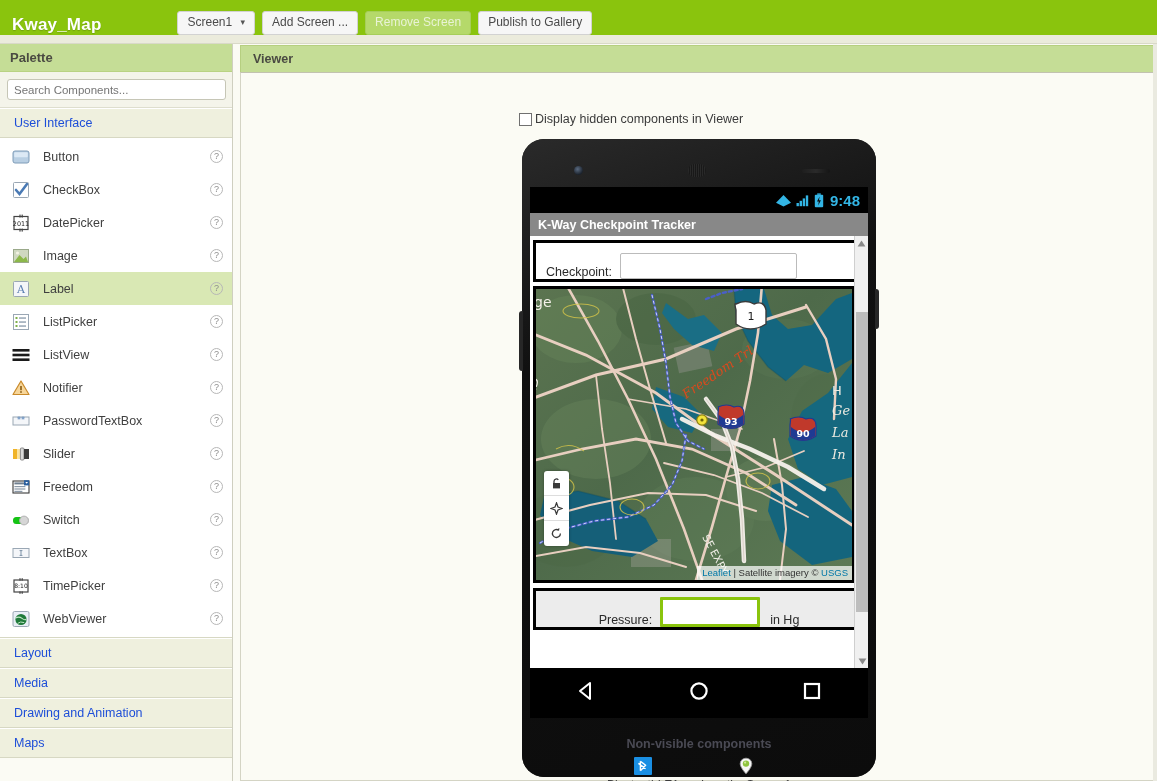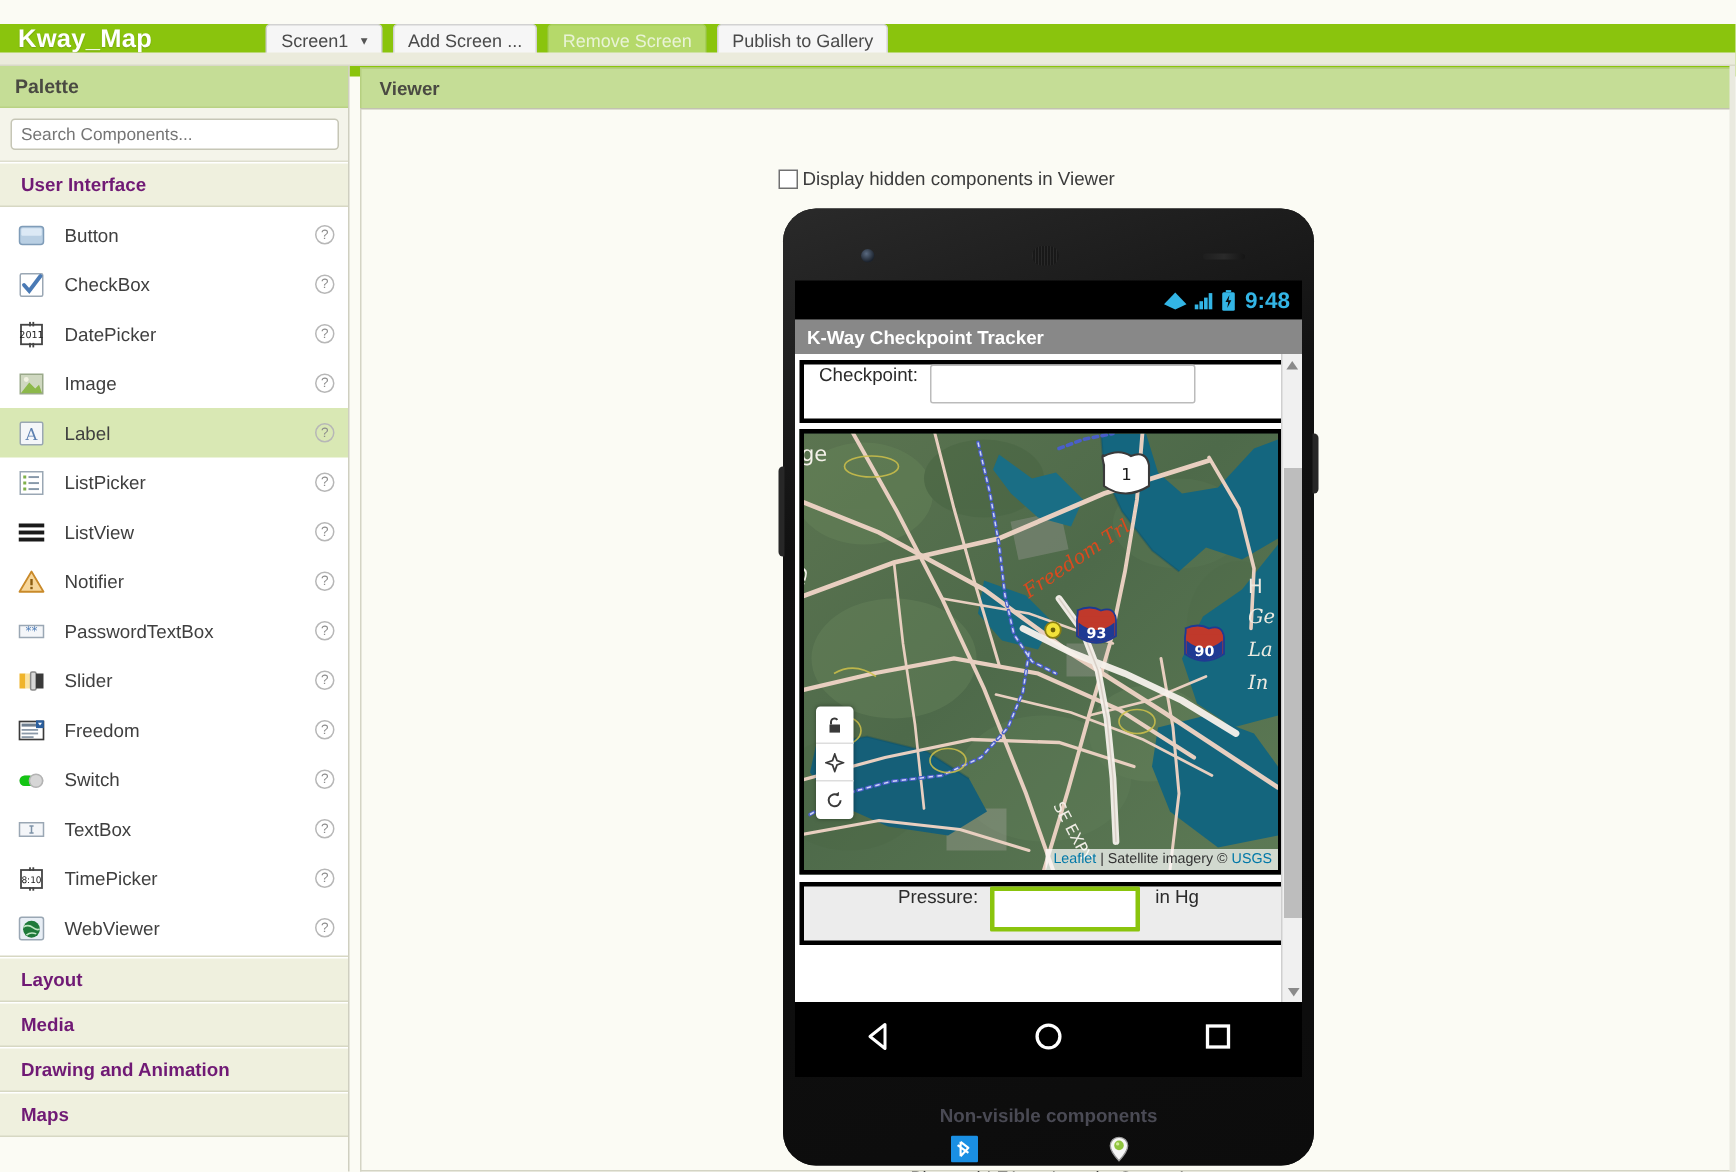--- a/index.html
+++ b/index.html
@@ -6,24 +6,24 @@
   html, body {
     margin: 0; padding: 0;
     width: 1157px; height: 781px;
     overflow: hidden;
     font-family: "Liberation Sans", sans-serif;
     background: #fbfbf4;
   }
 
   
   #topbar {
-    position: absolute; left: 0; top: 16px;
+    position: absolute; left: 0; top: 0;
     width: 1157px; height: 35px;
     background: #8ac40d;
-    display: flex; align-items: flex-start;
+    display: flex; align-items: flex-end;
   }
   #project-title {
     color: #ffffff;
     font-size: 17px;
     font-weight: bold;
     margin-left: 12px;
     letter-spacing: 0.2px;
     text-shadow: 0 1px 1px rgba(0,0,0,.18);
   }
   #topbar-buttons {
@@ -96,22 +96,22 @@
     font-family: "Liberation Sans", sans-serif;
     outline: none;
   }
   .cat-header {
     height: 30px;
     background: #eff0de;
     border-top: 1px solid #ffffff;
     border-bottom: 1px solid #d7d8c3;
     display: flex; align-items: center;
     padding-left: 14px;
-    font-size: 12.5px; font-weight: bold;
-    color: #701a75;
+    font-size: 12.5px; font-weight: normal;
+    color: #1d4ed8;
     cursor: pointer;
   }
   #ui-list {
     background: #ffffff;
     border-bottom: 1px solid #d7d8c3;
     padding: 2px 0 2px 0;
   }
   .comp-row {
     height: 33px;
     display: flex; align-items: center;
@@ -262,21 +262,21 @@
   #screen-content {
     position: absolute; left: 8px; top: 97px;
     width: 338px; height: 432px;
     background: #ffffff;
     overflow: hidden;
   }
   .form-block {
     border: 3px solid #000000;
     background: #ececec;
     margin: 4px 3px 0 3px;
-    display: flex; align-items: flex-start;
+    display: flex; align-items: flex-end;
     height: 42px;
     padding-left: 10px;
   }
   .form-block.white { background: #ffffff; }
   .field-label {
     font-size: 12.5px;
     color: #2b2b2b;
   }
   .field-input {
     height: 26px;

